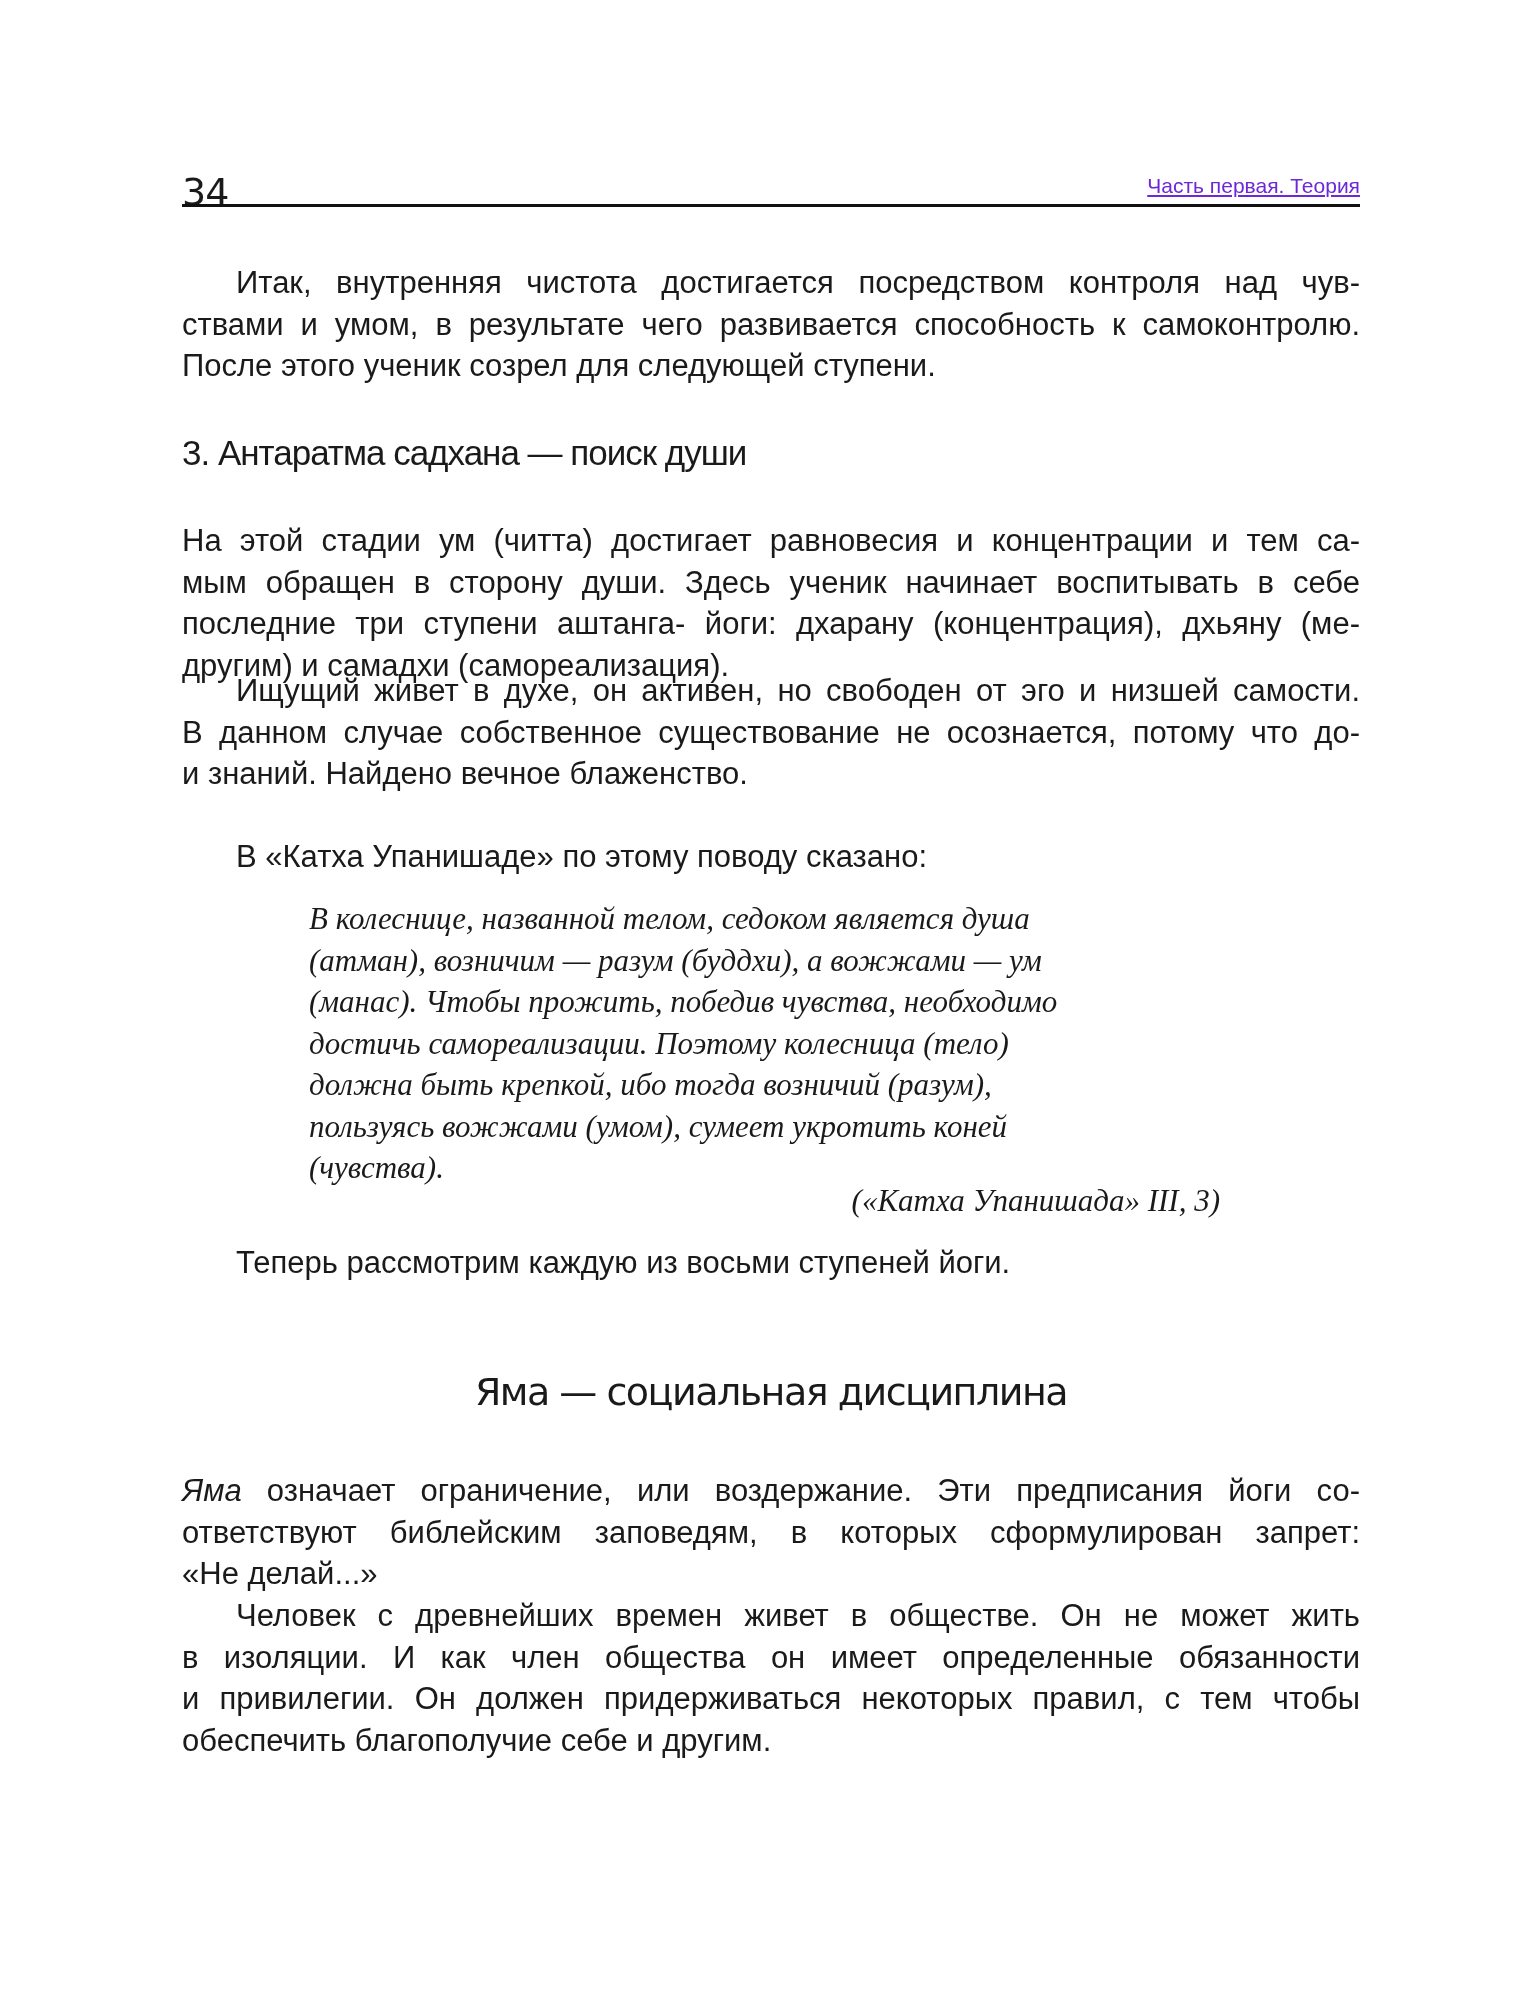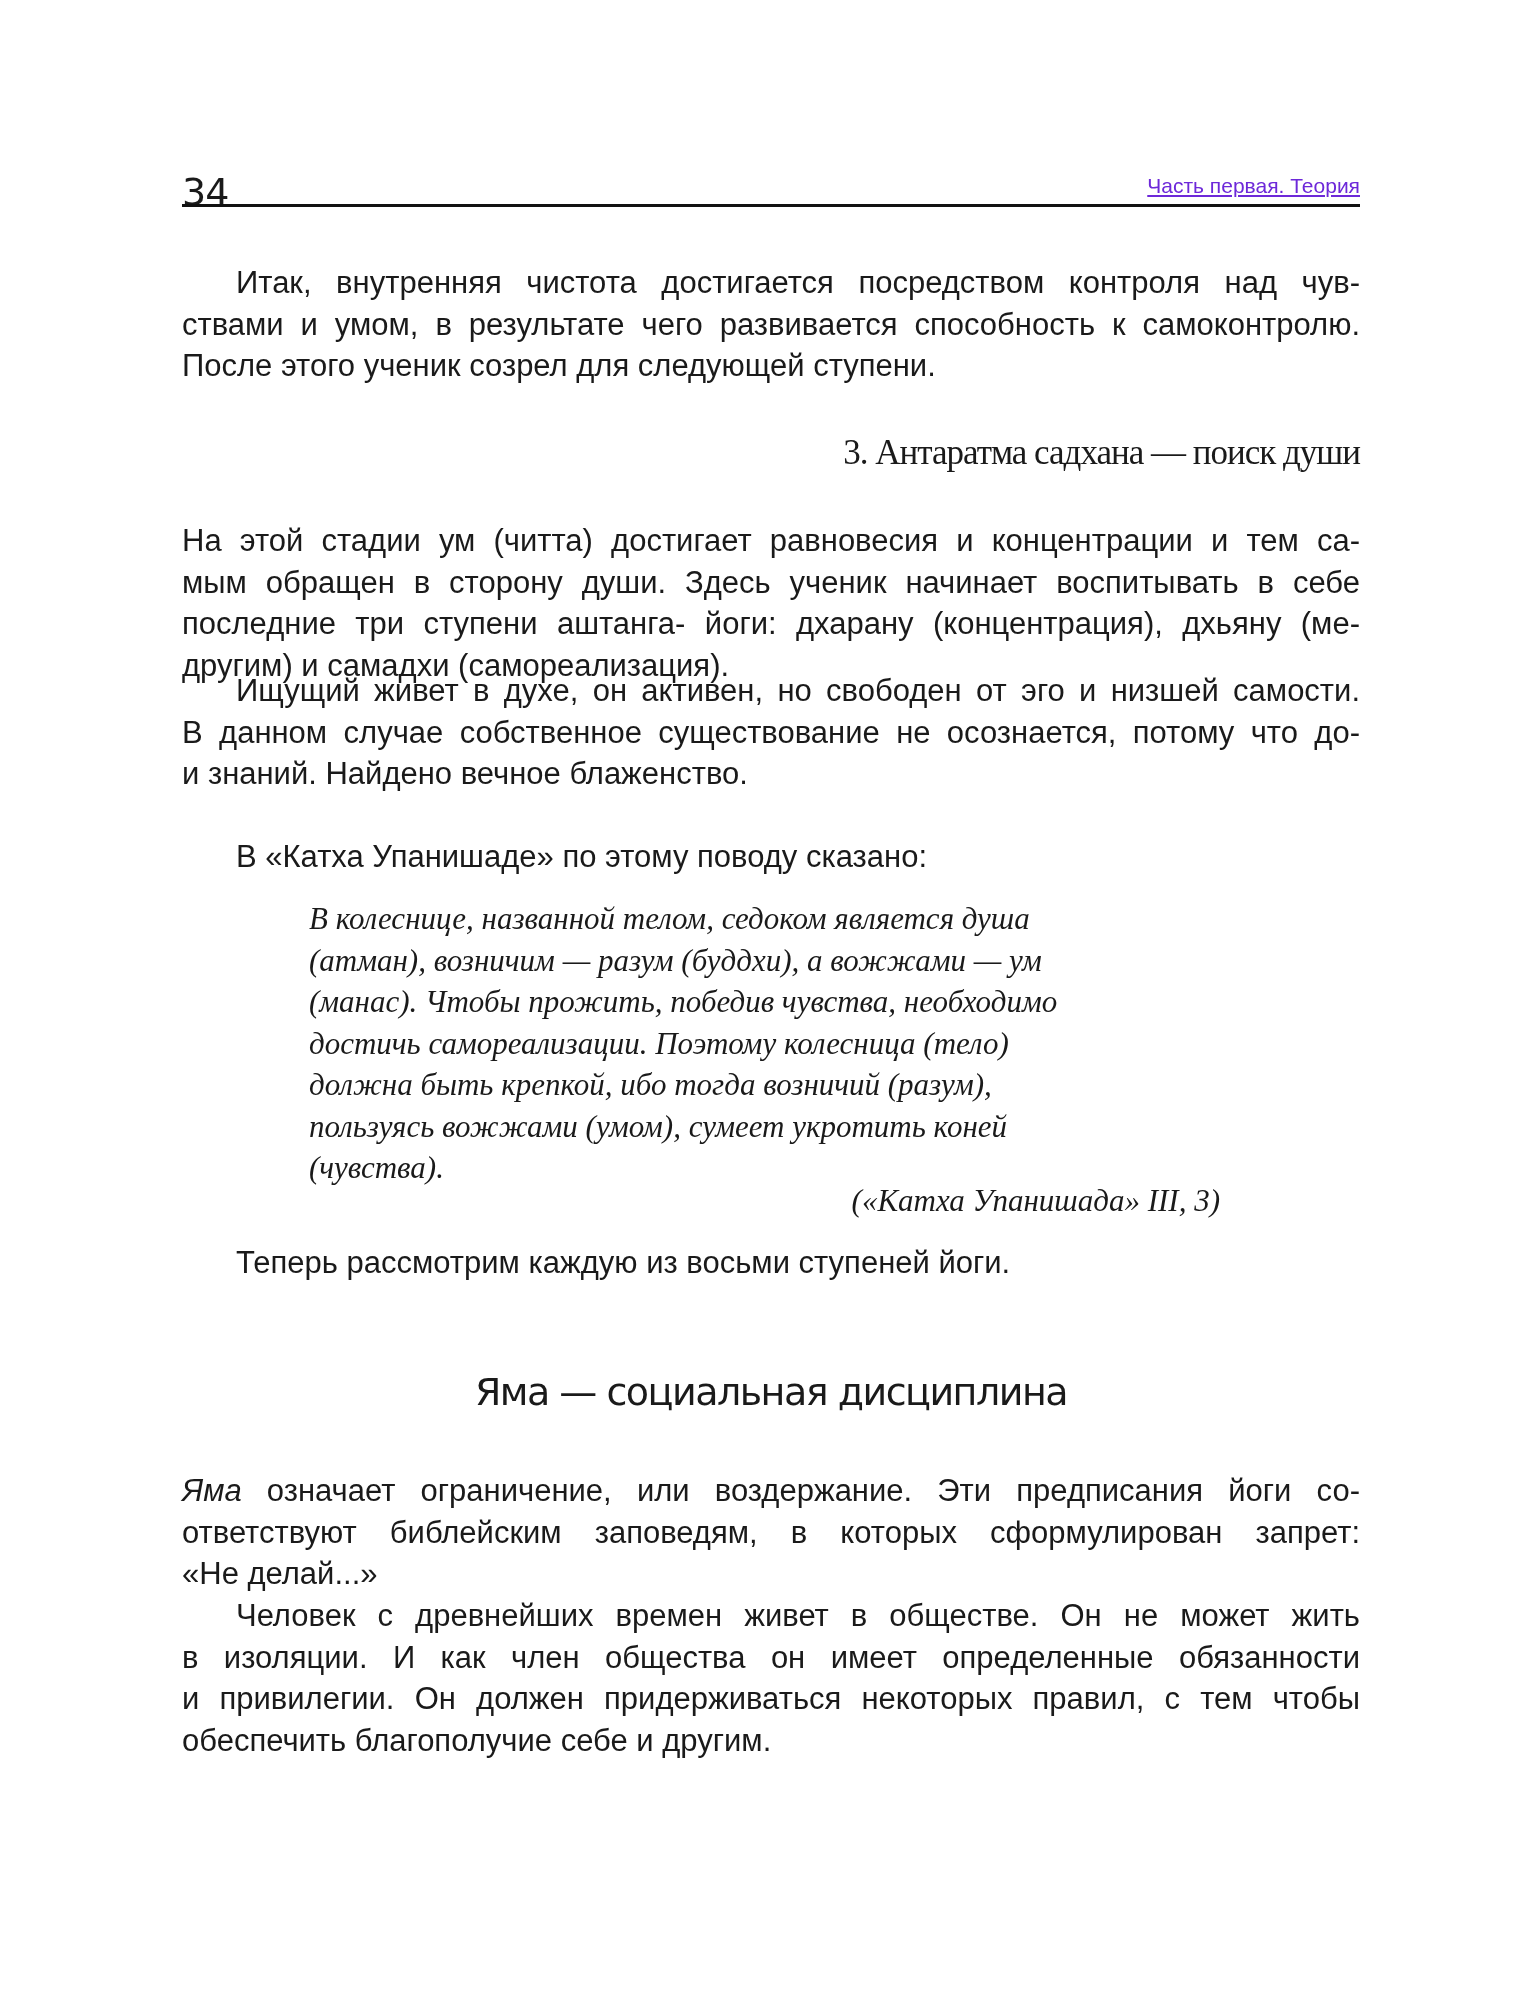--- a/index.html
+++ b/index.html
@@ -4,21 +4,21 @@
 <style>
   html, body { margin: 0; padding: 0; background: #ffffff; }
   body { width: 1518px; height: 2000px; position: relative; overflow: hidden; color: #1a1a1a; }
   .page { position: absolute; left: 182px; top: 0; width: 1178px; }
   .running-head { position: absolute; top: 162px; left: 0; width: 1178px; height: 44px; }
   .page-num { position: absolute; left: 0; top: 0; font-family: "DejaVu Sans", sans-serif; font-size: 38px; line-height: 44px; letter-spacing: -1px; margin-top: 8px; }
   .head-title { position: absolute; right: 0; top: 6px; font-family: "Liberation Sans", sans-serif; font-size: 21px; line-height: 36px; color: #6d28d9; text-decoration: underline; }
   .rule { position: absolute; top: 204px; left: 0; width: 1178px; height: 3px; background: #111; }
   .body-text { font-family: Liberation Sans, sans-serif; font-size: 31px; line-height: 41.5px; text-align: justify; margin: 0; }
   .block { position: absolute; left: 0; width: 1178px; }
-  .h2 { position: absolute; left: 0; width: 1178px; text-align: right; font-family: Liberation Serif, serif; font-size: 35px; line-height: 50px; letter-spacing: -1px; }
+  .h2 { position: absolute; left: 0; width: 1178px; text-align: left; font-family: Liberation Sans, sans-serif; font-size: 35px; line-height: 50px; letter-spacing: -1px; }
   .h1 { position: absolute; left: 0; width: 1178px; text-align: center; font-family: "DejaVu Sans", sans-serif; font-size: 38px; line-height: 70px; letter-spacing: -1.5px; }
   .quote { position: absolute; left: 127px; width: 920px; font-family: "Liberation Serif", serif; font-style: italic; font-size: 31px; line-height: 41.5px; }
   .attribution { position: absolute; right: 140px; font-family: "Liberation Serif", serif; font-style: italic; font-size: 31px; line-height: 41.5px; }
   .line { display: block; white-space: nowrap; }
   .justify-line { display: block; text-align: justify; text-align-last: justify; }
   .last-line { display: block; text-align: left; }
   em { font-style: italic; }
 </style>
 </head>
 <body>

